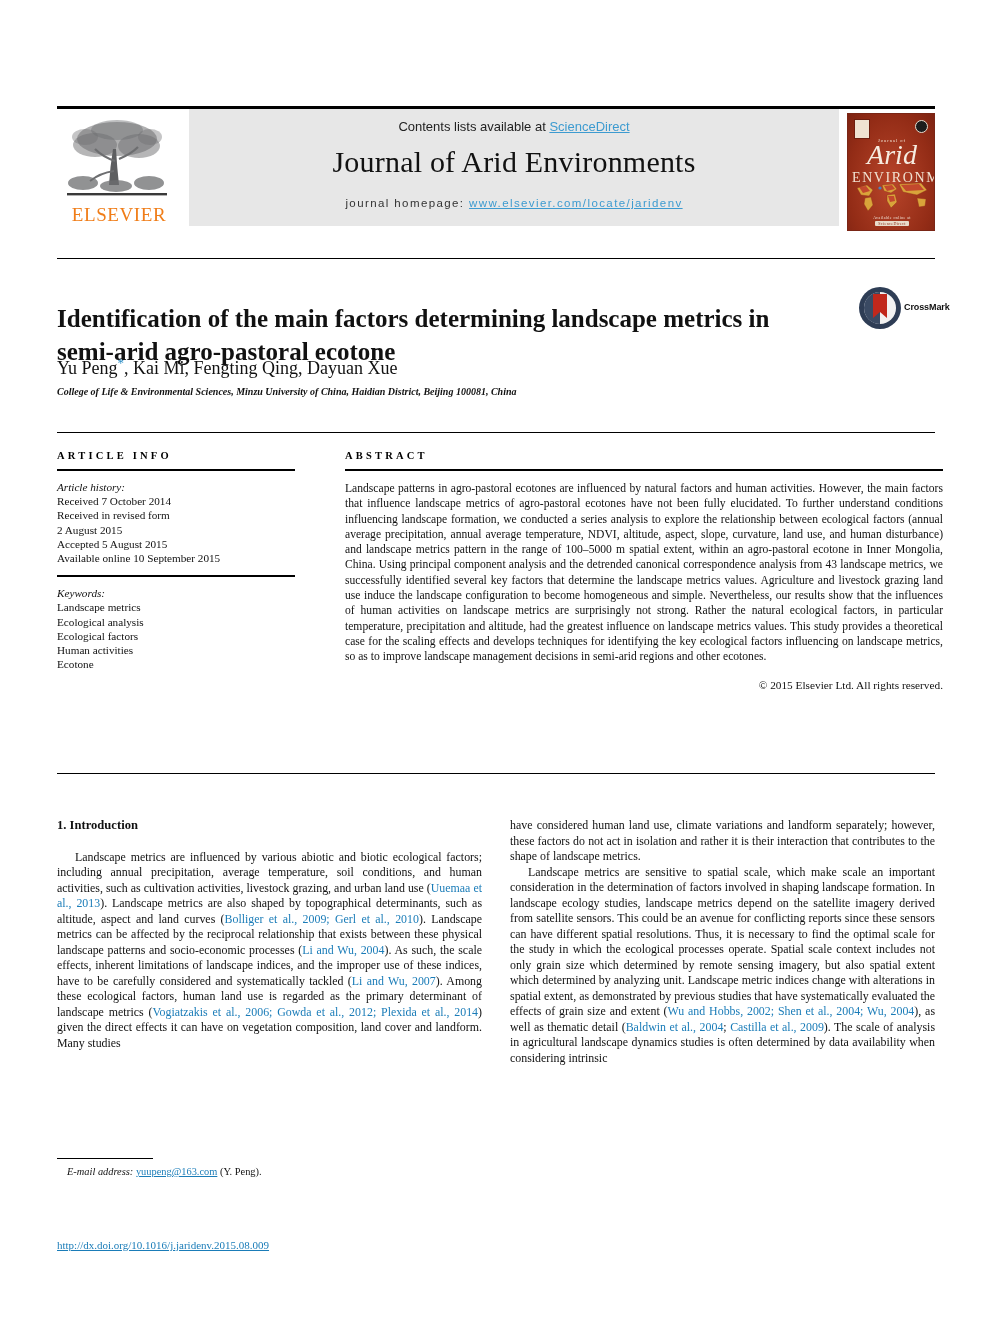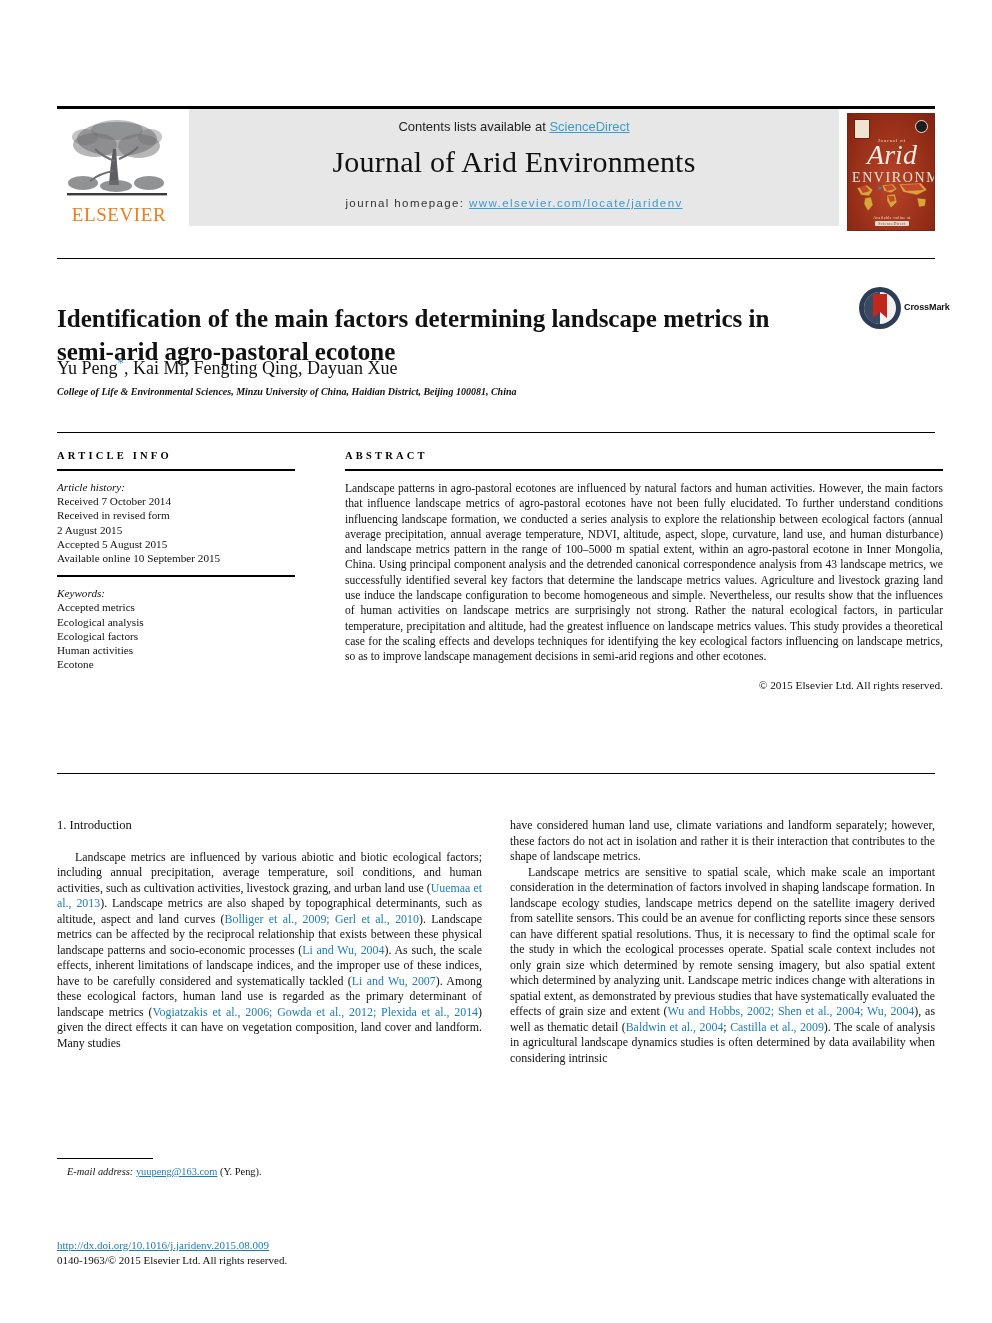--- a/index.html
+++ b/index.html
@@ -380,21 +380,21 @@
     width: 425px;
     font-family: "Liberation Serif", serif;
     font-size: 11.9px;
     line-height: 15.5px;
     text-align: justify;
     color: #111111;
   }
   .body-col.left { left: 57px; }
   .body-col.right { left: 510px; }
   .sec-title {
-    font-weight: normal;
+    font-weight: bold;
     font-size: 12.6px;
     margin: 0 0 16px 0;
     text-align: left;
   }
   .body-col p {
     margin: 0;
     text-indent: 18px;
   }
   .body-col p.cont {
     text-indent: 0;
@@ -550,21 +550,21 @@
       <div>Received in revised form</div>
       <div>2 August 2015</div>
       <div>Accepted 5 August 2015</div>
       <div>Available online 10 September 2015</div>
     </div>
 
     <div class="info-mid-rule"></div>
 
     <div class="info-block">
       <div class="lab">Keywords:</div>
-      <div>Accepted metrics</div>
+      <div>Landscape metrics</div>
       <div>Ecological analysis</div>
       <div>Ecological factors</div>
       <div>Human activities</div>
       <div>Ecotone</div>
     </div>
   </div>
 
   <div class="abstract-col">
     <div class="section-head">ABSTRACT</div>
     <div class="abstract-head-rule"></div>
@@ -588,16 +588,15 @@
   <div class="footnotes">
     <div style="padding-left:10px;">
       <span class="em-lab">E-mail address:</span>
       <a class="email" href="#">yuupeng@163.com</a>
       <span>(Y. Peng).</span>
     </div>
   </div>
 
   <div class="doi-block">
     <div><a class="doi-link" href="#">http://dx.doi.org/10.1016/j.jaridenv.2015.08.009</a></div>
-    <div>0140-1963/© 2015 Elsevier Ltd. All rights reserved.</div>
   </div>
 
 </div>
 
 </body></html>

